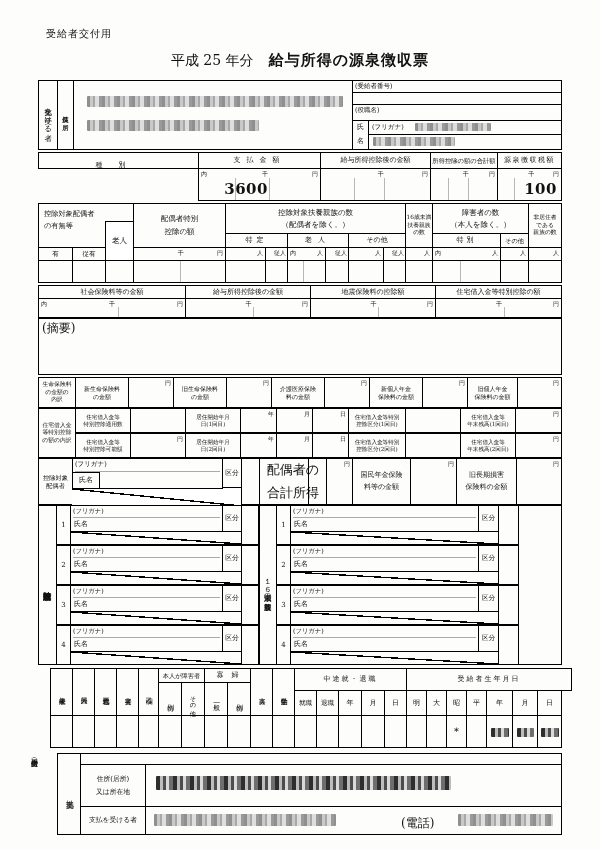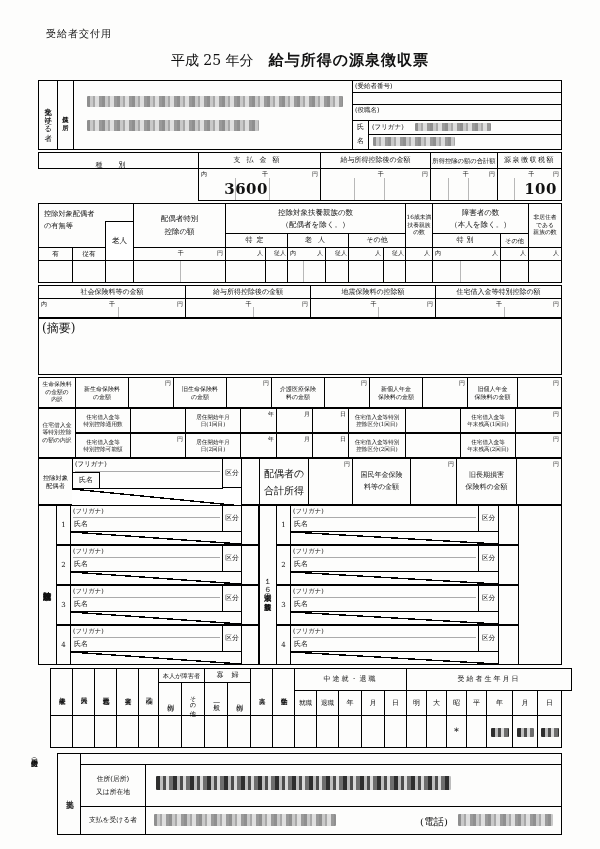--- a/index.html
+++ b/index.html
@@ -283,21 +283,21 @@
   <div class="cell b ctr pre" style="left:38px;top:458px;width:35px;height:47px;font-size:6.3px">控除対象
 配偶者</div>
   <div class="abs b" style="left:72px;top:458px;width:151px;height:47px">
     <div class="cell gline" style="left:2px;top:1px;width:145px;height:12px;font-size:6.5px">(フリガナ)</div>
     <div class="cell b ctr" style="left:-1px;top:13px;width:28px;height:17px">氏名</div>
     <div class="abs" style="left:27px;top:29px;width:123px;border-top:1px solid #000"></div>
     <div class="abs diag" style="left:-1px;top:30px;width:170px;height:17px;background-color:#fff"></div>
   </div>
   <div class="cell b ctr" style="left:222px;top:458px;width:20px;height:30px;font-size:6.8px;line-height:1.2;padding:0 2px;text-align:center">区分</div>
   <div class="abs b" style="left:241px;top:458px;width:19px;height:47px"></div>
-  <div class="cell b ctr pre" style="left:259px;top:458px;width:50px;height:47px;font-size:10px;line-height:1.7">配偶者の
+  <div class="cell b ctr pre" style="left:259px;top:458px;width:68px;height:47px;font-size:13px;line-height:1.7">配偶者の
 合計所得</div>
   <div class="abs b" style="left:308px;top:458px;width:45px;height:47px">
       <span class="u" style="right:2px">円</span>
     </div>
   <div class="cell b ctr pre" style="left:352px;top:458px;width:59px;height:47px;font-size:7px;line-height:1.7">国民年金保険
 料等の金額</div>
   <div class="abs b" style="left:410px;top:458px;width:47px;height:47px">
       <span class="u" style="right:2px">円</span>
     </div>
   <div class="cell b ctr pre" style="left:456px;top:458px;width:61px;height:47px;font-size:7px;line-height:1.7">旧長期損害
@@ -440,17 +440,17 @@
 
   <div class="abs b2" style="left:57px;top:753px;width:505px;height:82px">
     <div class="cell vtx b" style="left:-1px;top:-1px;width:24px;height:82px;font-size:8px">支払者</div>
     <div class="abs" style="left:22px;top:10px;width:482px;border-top:1px solid #000"></div>
     <div class="cell b ctr pre" style="left:22px;top:10px;width:66px;height:43px;font-size:6.8px;line-height:1.8">住所(居所)
 又は所在地</div>
     <div class="abs" style="left:22px;top:52px;width:482px;border-top:1px solid #000"></div>
     <div class="cell b ctr" style="left:22px;top:52px;width:66px;height:29px;font-size:6.8px">支払を受ける者</div>
     <div class="abs blur dk" style="left:98px;top:22px;width:295px;height:14px"></div>
     <div class="abs blur" style="left:96px;top:60px;width:182px;height:12px"></div>
-    <div class="cell" style="left:362px;top:62px;font-size:10px">(電話)</div>
+    <div class="cell" style="left:343px;top:62px;font-size:12px">(電話)</div>
     <div class="abs blur" style="left:400px;top:60px;width:95px;height:12px"></div>
   </div>
 
 </div>
 
 </body></html>

